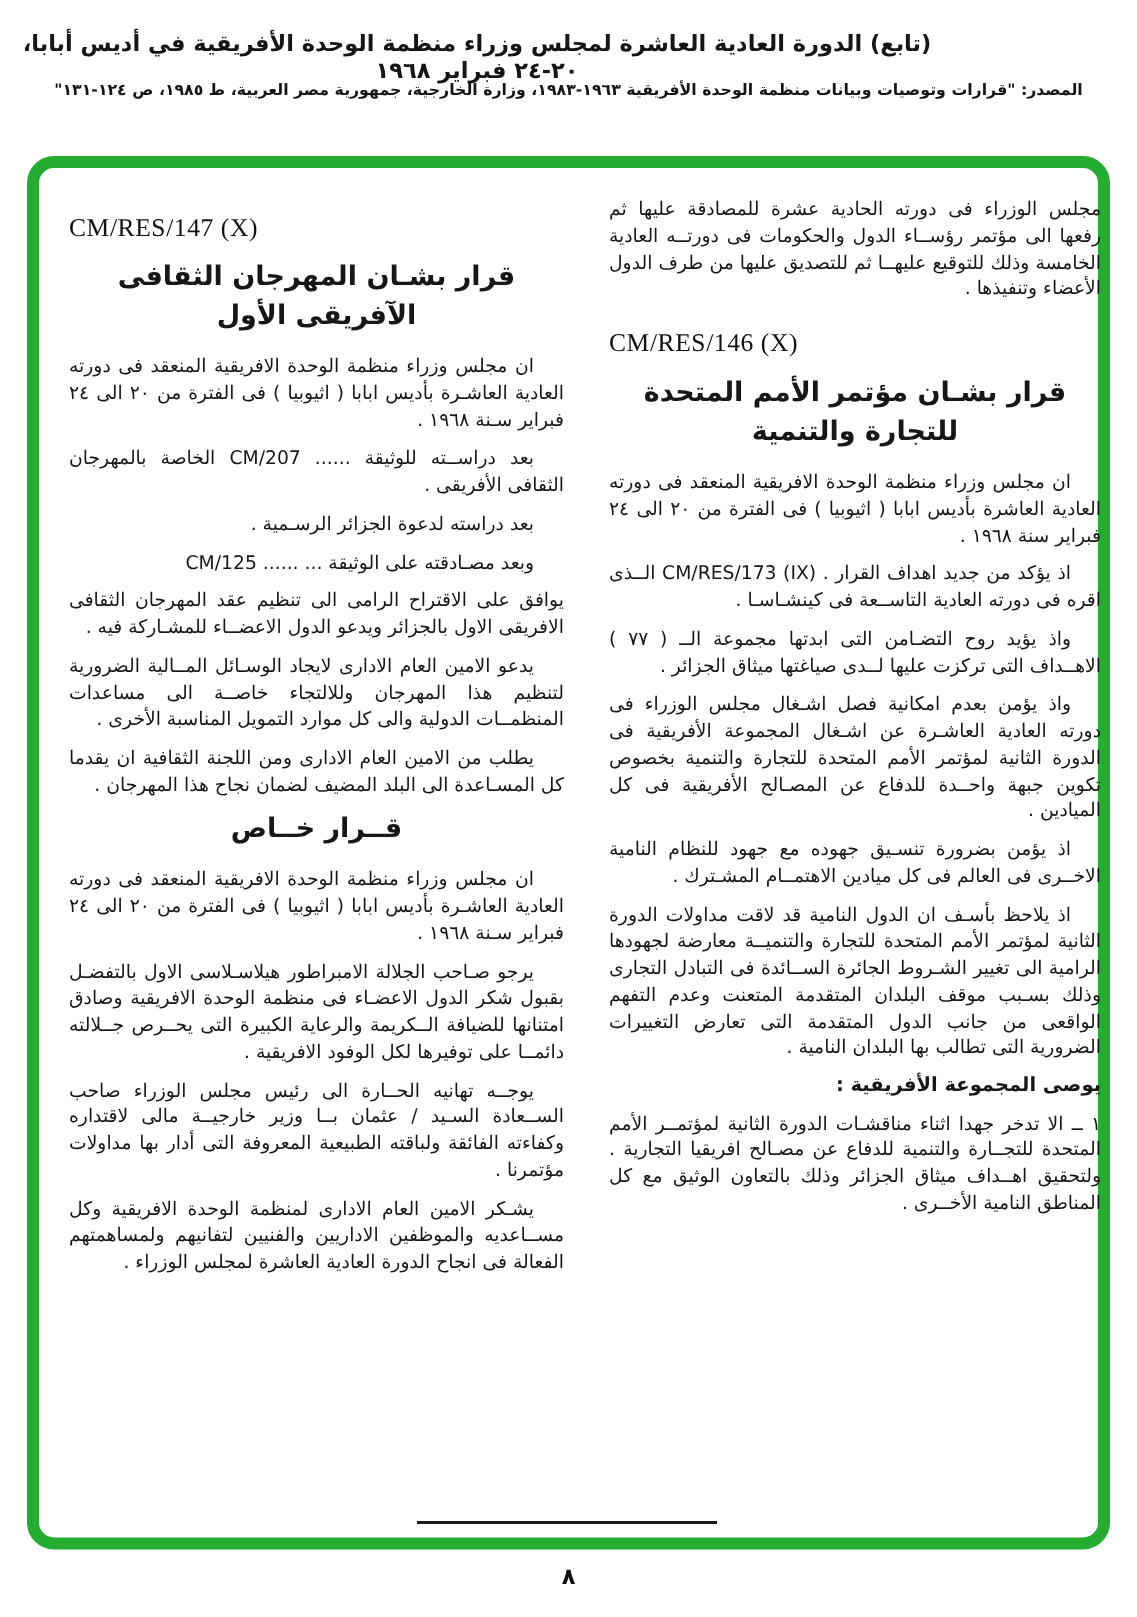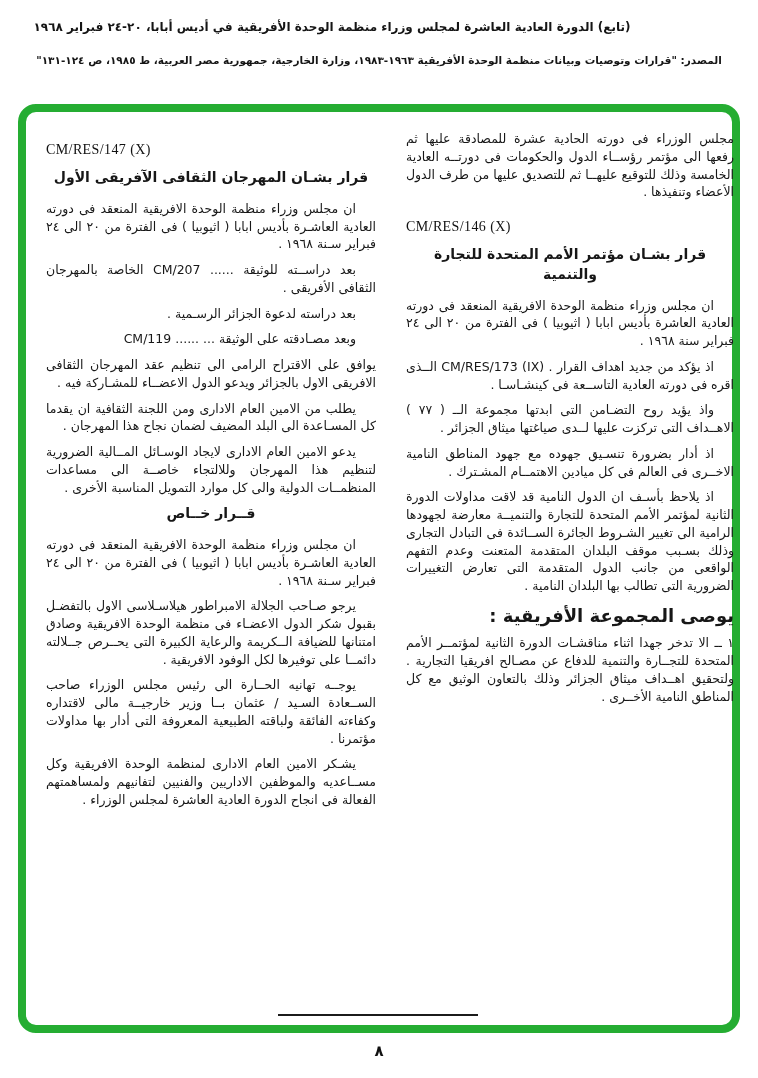--- a/index.html
+++ b/index.html
@@ -3,23 +3,23 @@
 <meta charset="utf-8">
 <style>
   html, body { margin:0; padding:0; }
   body {
     width:758px; height:1078px; position:relative;
     background:#ffffff; color:#151515;
     font-family:"DejaVu Sans", sans-serif;
     overflow:hidden;
   }
   .header-title {
-    position:absolute; top:20px; left:16px; width:632px;
+    position:absolute; top:20px; left:2px; width:632px;
     text-align:center; direction:rtl;
-    font-weight:bold; font-size:12px; letter-spacing:0;
+    font-weight:bold; font-size:15px; letter-spacing:0;
   }
   .header-source {
     position:absolute; top:54px; left:0; width:758px;
     text-align:center; direction:rtl;
     font-weight:bold; font-size:10.5px;
   }
   .frame {
     position:absolute; left:18px; top:104px;
     width:706px; height:913px;
     border:8px solid var(--green, #25ad32);
@@ -31,29 +31,29 @@
     font-size:12.5px; line-height:1.42; color:#171717;
     overflow:hidden;
   }
   .col-right { left:406px; top:130px; width:328px; height:880px; }
   .col-left  { left:46px;  top:138px; width:330px; height:872px; }
   .col p { margin:0 0 8px 0; text-indent:20px; }
   .col p.no-indent { text-indent:0; }
   .res-code {
     direction:ltr; text-align:left;
     font-family:"Liberation Serif", serif;
-    font-size:14px; letter-spacing:0.4px; color:#111;
+    font-size:17px; letter-spacing:0.4px; color:#111;
     margin:16px 0 8px 0;
   }
   .res-code.first { margin-top:2px; }
   .res-title {
-    text-align:center; font-weight:bold; font-size:14px;
+    text-align:center; font-weight:bold; font-size:18px;
     margin:6px 0 12px 0;
   }
-  .rec-heading { font-weight:bold; margin:2px 0 6px 0; font-size:18px; }
+  .rec-heading { font-weight:bold; margin:2px 0 6px 0; font-size:13px; }
   .footer-rule {
     position:absolute; left:278px; top:1014px;
     width:200px; height:2px; background:#1b1b1b;
   }
   .page-number {
     position:absolute; top:1042px; left:0; width:758px;
     text-align:center; font-size:15px; font-weight:bold; color:#111;
   }
 </style>
 </head>
@@ -64,36 +64,37 @@
 
 <div class="frame"></div>
 
 <div class="col col-right" dir="rtl">
   <p class="no-indent">مجلس الوزراء فى دورته الحادية عشرة للمصادقة عليها ثم رفعها الى مؤتمر رؤســاء الدول والحكومات فى دورتــه العادية الخامسة وذلك للتوقيع عليهــا ثم للتصديق عليها من طرف الدول الأعضاء وتنفيذها .</p>
   <div class="res-code">CM/RES/146  (X)</div>
   <div class="res-title">قرار بشـان مؤتمر الأمم المتحدة للتجارة والتنمية</div>
   <p>ان مجلس وزراء منظمة الوحدة الافريقية المنعقد فى دورته العادية العاشرة بأديس ابابا ( اثيوبيا ) فى الفترة من ٢٠ الى ٢٤ فبراير سنة ١٩٦٨ .</p>
   <p>اذ يؤكد من جديد اهداف القرار . CM/RES/173 (IX) الــذى اقره فى دورته العادية التاســعة فى كينشـاسـا .</p>
   <p>واذ يؤيد روح التضـامن التى ابدتها مجموعة الــ ( ٧٧ ) الاهــداف التى تركزت عليها لــدى صياغتها ميثاق الجزائر .</p>
-  <p>اذ أدار بضرورة تنسـيق جهوده مع جهود المناطق النامية الاخــرى فى العالم فى كل ميادين الاهتمــام المشـترك .</p>
+  <p>واذ يؤمن بعدم امكانية فصل اشـغال مجلس الوزراء فى دورته العادية العاشـرة عن اشـغال المجموعة الأفريقية فى الدورة الثانية لمؤتمر الأمم المتحدة للتجارة والتنمية بخصوص تكوين جبهة واحــدة للدفاع عن المصـالح الأفريقية فى كل الميادين .</p>
+  <p>اذ يؤمن بضرورة تنسـيق جهوده مع جهود للنظام النامية الاخــرى فى العالم فى كل ميادين الاهتمــام المشـترك .</p>
   <p>اذ يلاحظ بأسـف ان الدول النامية قد لاقت مداولات الدورة الثانية لمؤتمر الأمم المتحدة للتجارة والتنميــة معارضة لجهودها الرامية الى تغيير الشـروط الجائرة الســائدة فى التبادل التجارى وذلك بسـبب موقف البلدان المتقدمة المتعنت وعدم التفهم الواقعى من جانب الدول المتقدمة التى تعارض التغييرات الضرورية التى تطالب بها البلدان النامية .</p>
   <div class="rec-heading">يوصى المجموعة الأفريقية :</div>
   <p class="no-indent">١ ــ الا تدخر جهدا اثناء مناقشـات الدورة الثانية لمؤتمــر الأمم المتحدة للتجــارة والتنمية للدفاع عن مصـالح افريقيا التجارية . ولتحقيق اهــداف ميثاق الجزائر وذلك بالتعاون الوثيق مع كل المناطق النامية الأخــرى .</p>
 </div>
 
 <div class="col col-left" dir="rtl">
   <div class="res-code first">CM/RES/147  (X)</div>
   <div class="res-title">قرار بشـان المهرجان الثقافى الآفريقى الأول</div>
   <p>ان مجلس وزراء منظمة الوحدة الافريقية المنعقد فى دورته العادية العاشـرة بأديس ابابا ( اثيوبيا ) فى الفترة من ٢٠ الى ٢٤ فبراير سـنة ١٩٦٨ .</p>
   <p>بعد دراســته للوثيقة ...... CM/207 الخاصة بالمهرجان الثقافى الأفريقى .</p>
   <p>بعد دراسته لدعوة الجزائر الرسـمية .</p>
-  <p>وبعد مصـادقته على الوثيقة ... ...... CM/119</p>
+  <p>وبعد مصـادقته على الوثيقة ... ...... CM/125</p>
   <p class="no-indent">يوافق على الاقتراح الرامى الى تنظيم عقد المهرجان الثقافى الافريقى الاول بالجزائر ويدعو الدول الاعضــاء للمشـاركة فيه .</p>
+  <p>يدعو الامين العام الادارى لايجاد الوسـائل المــالية الضرورية لتنظيم هذا المهرجان وللالتجاء خاصــة الى مساعدات المنظمــات الدولية والى كل موارد التمويل المناسبة الأخرى .</p>
   <p>يطلب من الامين العام الادارى ومن اللجنة الثقافية ان يقدما كل المسـاعدة الى البلد المضيف لضمان نجاح هذا المهرجان .</p>
-  <p>يدعو الامين العام الادارى لايجاد الوسـائل المــالية الضرورية لتنظيم هذا المهرجان وللالتجاء خاصــة الى مساعدات المنظمــات الدولية والى كل موارد التمويل المناسبة الأخرى .</p>
   <div class="res-title">قــرار خــاص</div>
   <p>ان مجلس وزراء منظمة الوحدة الافريقية المنعقد فى دورته العادية العاشـرة بأديس ابابا ( اثيوبيا ) فى الفترة من ٢٠ الى ٢٤ فبراير سـنة ١٩٦٨ .</p>
   <p>يرجو صـاحب الجلالة الامبراطور هيلاسـلاسى الاول بالتفضـل بقبول شكر الدول الاعضـاء فى منظمة الوحدة الافريقية وصادق امتنانها للضيافة الــكريمة والرعاية الكبيرة التى يحــرص جــلالته دائمــا على توفيرها لكل الوفود الافريقية .</p>
   <p>يوجــه تهانيه الحــارة الى رئيس مجلس الوزراء صاحب الســعادة السـيد / عثمان بــا وزير خارجيــة مالى لاقتداره وكفاءته الفائقة ولباقته الطبيعية المعروفة التى أدار بها مداولات مؤتمرنا .</p>
   <p>يشـكر الامين العام الادارى لمنظمة الوحدة الافريقية وكل مســاعديه والموظفين الاداريين والفنيين لتفانيهم ولمساهمتهم الفعالة فى انجاح الدورة العادية العاشرة لمجلس الوزراء .</p>
 </div>
 
 <div class="footer-rule"></div>
 <div class="page-number">٨</div>
 

